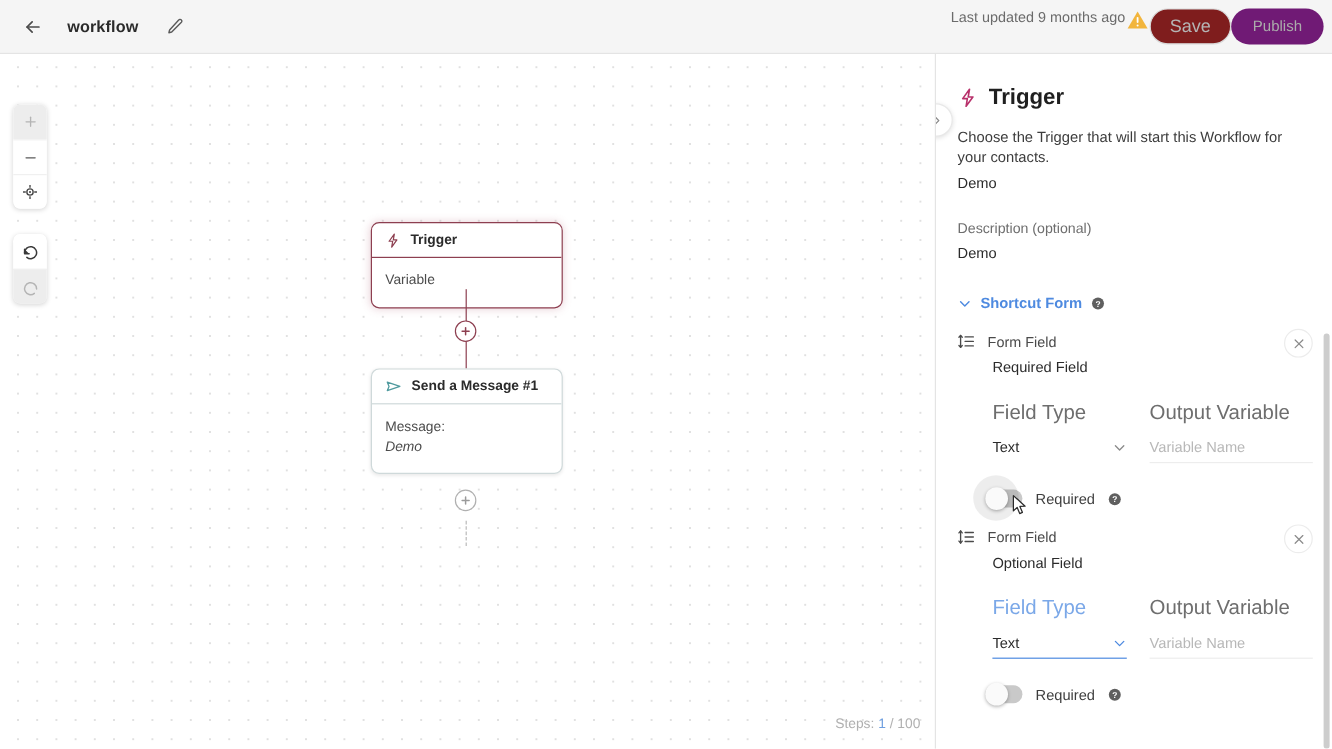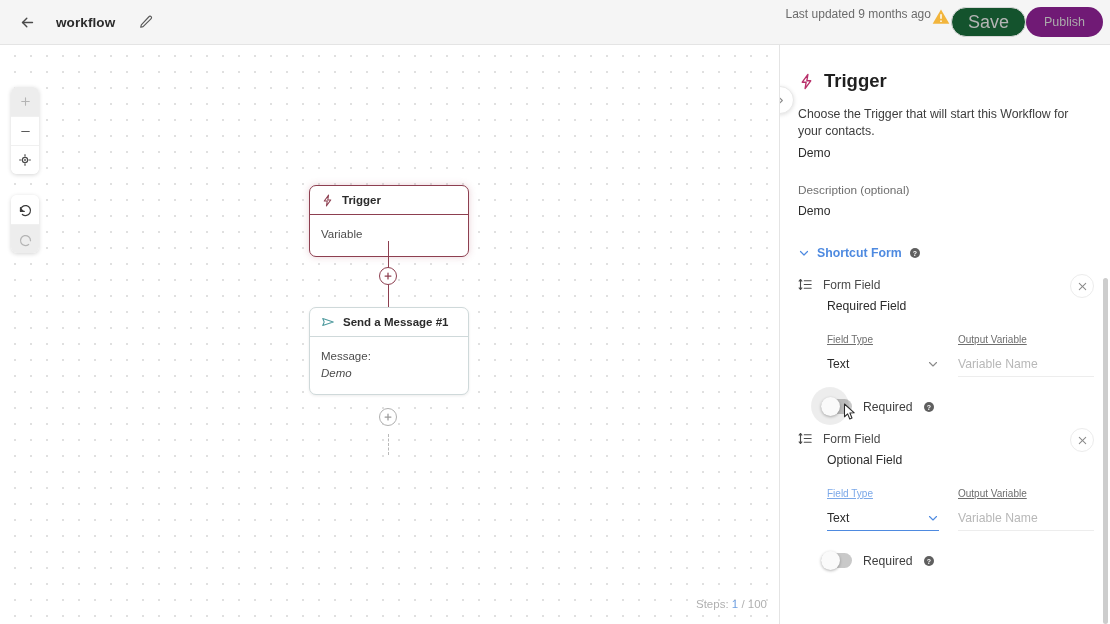--- a/index.html
+++ b/index.html
@@ -32,22 +32,22 @@
     display: flex; align-items: center; justify-content: center;
   }
   .topbar-right {
     margin-left: auto; display: flex; align-items: flex-start; 
     padding-right: 7px;
   }
   .last-updated { font-size: 12px; color: #6b6b6b; }
   .warn-icon { width: 20px; height: 20px; display: block; }
   .btn-save {
     min-width: 56px; height: 30px; padding: 0 16px;
-    border: 1px solid #d8d8d8; border-radius: 16px; background: #14532d;
-    color: #b5b5b5; font-size: 18px; cursor: pointer;
+    border: 1px solid #d8d8d8; border-radius: 16px; background: #7f1d1d;
+    color: #b5b5b5; font-size: 15px; cursor: pointer;
     display: flex; align-items: center; justify-content: center;
     font-family: "Liberation Sans", sans-serif;
   }
   .btn-publish {
     min-width: 70px; height: 30px; padding: 0 18px;
     border: none; border-radius: 16px; background: #701a75;
     color: #ababab; font-size: 12.5px; cursor: pointer;
     display: flex; align-items: center; justify-content: center;
     font-family: "Liberation Sans", sans-serif;
   }
@@ -176,21 +176,21 @@
     width: 24px; height: 24px; border-radius: 50%;
     border: 1px solid #ececec; background: #ffffff;
     display: flex; align-items: center; justify-content: center;
     cursor: pointer; color: #8a8a8a; font-size: 13px;
   }
   .ff-controls {
     display: flex; margin-top: 21px; margin-left: 29px; gap: 19px;
   }
   .ctrl-col { width: 112px; }
   .ctrl-col.wide { width: 136px; }
-  .ctrl-col-label { font-size: 10px; color: #6e6e6e; text-decoration: underline; }
+  .ctrl-col-label { font-size: 17px; color: #6e6e6e; }
   .ctrl-col-label.active { color: #7ba8e8; }
   .select-box {
     margin-top: 12px; display: flex; align-items: center;
     justify-content: space-between;
     font-size: 12.2px; color: #2b2b2b; padding-bottom: 5px;
     cursor: pointer;
   }
   .select-box.focused { border-bottom: 1.6px solid #4e8ae0; }
   .input-box {
     margin-top: 12px; font-size: 12.2px; color: #b8b8b8;

